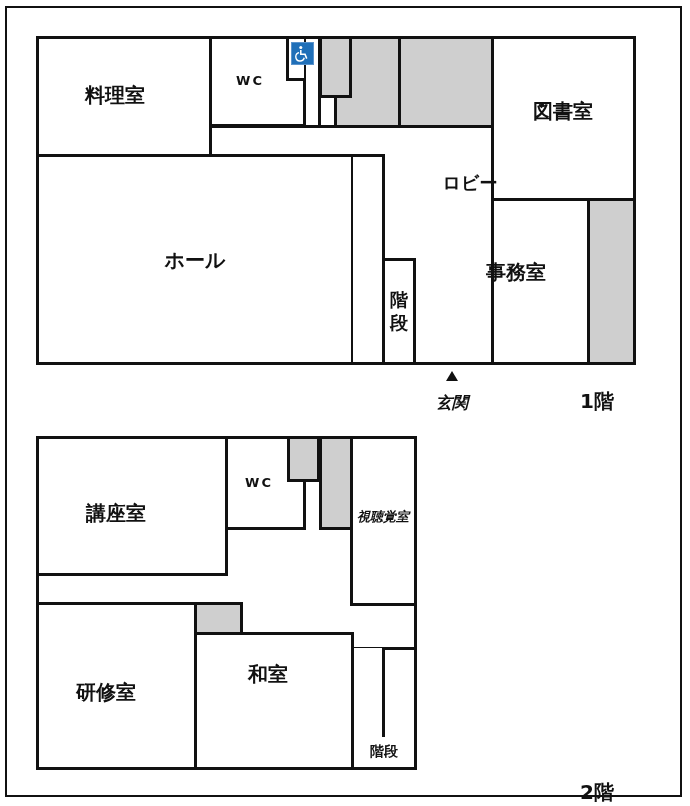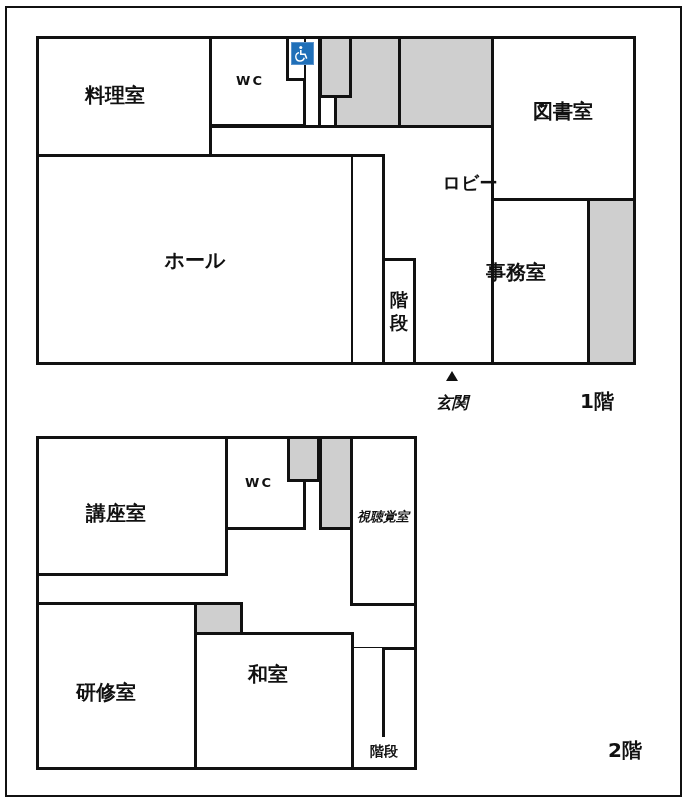--- a/index.html
+++ b/index.html
@@ -103,14 +103,14 @@
   <div class="lbl big" style="left:106px;top:692px;">研修室</div>
 
   <div class="r" style="left:194px;top:632px;width:160px;height:138px;"></div>
   <div class="lbl big" style="left:268px;top:674px;">和室</div>
 
   <div class="r" style="left:351px;top:647px;width:66px;height:123px;border-top-width:1px;"></div>
   <div class="line" style="left:382px;top:647px;width:35px;height:3px;"></div>
   <div class="line" style="left:382px;top:647px;width:3px;height:90px;"></div>
   <div class="lbl mid" style="left:384px;top:752px;font-size:14px;">階段</div>
 
-  <div class="lbl" style="left:597px;top:750px;font-size:20px;margin-left:28px;">2階</div>
+  <div class="lbl" style="left:597px;top:792px;font-size:20px;">2階</div>
 </div>
 
 </body></html>

